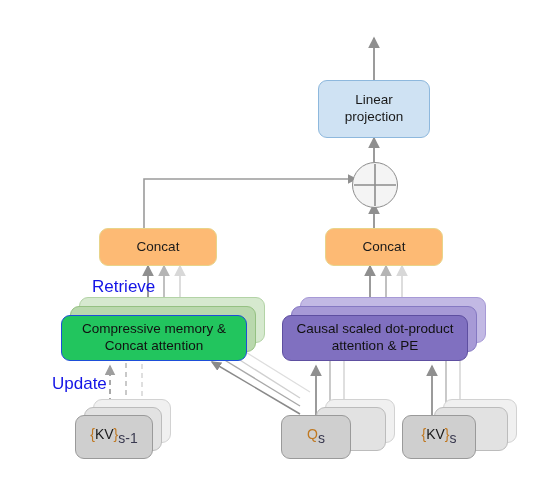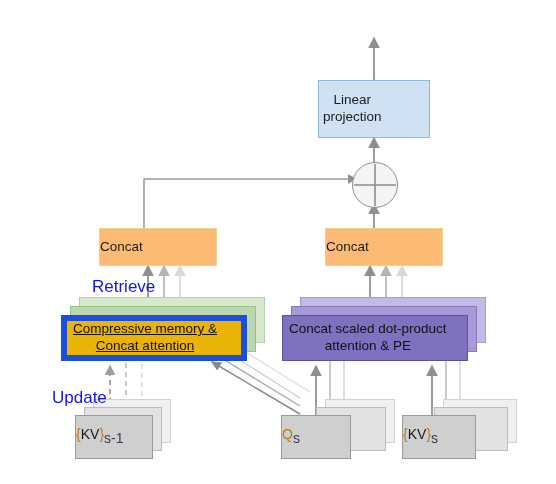--- a/index.html
+++ b/index.html
@@ -5,29 +5,29 @@
   html,body{margin:0;padding:0;}
   body{
     width:556px;height:484px;background:#ffffff;
     font-family:"Liberation Sans", sans-serif;
     overflow:hidden;position:relative;
   }
   #canvas{position:absolute;left:0;top:0;width:556px;height:484px;}
   svg.wires{position:absolute;left:0;top:0;width:556px;height:484px;pointer-events:none;}
 
   .node{position:absolute;box-sizing:border-box;display:flex;align-items:center;
-        justify-content:flex-start;text-align:center;border-radius:0;
+        justify-content:center;text-align:center;border-radius:9px;
         font-size:13.5px;line-height:1.25;color:#1a1a1a;}
 
   
   .blue-box{background:#cfe2f3;border:1px solid #8eb8dd;}
   
   .yellow-box{background:#fdba74;border:1px solid #e8d48a;}
   
-  .green-front{background:#eab308;border:6px solid #1d4ed8;color:#111;text-decoration:underline;}
+  .green-front{background:#22c55e;border:1px solid #1d4ed8;color:#111;}
   .green-mid{background:#b9d8ad;border:1px solid #95c182;}
   .green-back{background:#d6e9cf;border:1px solid #b3d3a6;}
   
   .purple-front{background:#8070c0;border:1px solid #5e4fa0;color:#111;}
   .purple-mid{background:#a79ad6;border:1px solid #8579c2;}
   .purple-back{background:#c2b9e4;border:1px solid #a79ad6;}
   
   .gray-front{background:#cfcfcf;border:1px solid #9a9a9a;}
   .gray-mid{background:#e2e2e2;border:1px solid #bcbcbc;}
   .gray-back{background:#f0f0f0;border:1px solid #d2d2d2;}
@@ -131,21 +131,21 @@
     <div style="padding:0 6px;">
       <span>Compressive memory &amp;</span><br>
       <span>Concat attention</span>
     </div>
   </div>
 
   <div class="node purple-back" style="left:300px;top:297px;width:186px;height:46px;"></div>
   <div class="node purple-mid" style="left:291px;top:306px;width:186px;height:46px;"></div>
   <div class="node purple-front" style="left:282px;top:315px;width:186px;height:46px;">
     <div style="padding:0 6px;">
-      <span>Concat scaled dot-product</span><br>
+      <span>Causal scaled dot-product</span><br>
       <span>attention &amp; PE</span>
     </div>
   </div>
 
   <div class="node gray-back" style="left:93px;top:399px;width:78px;height:44px;"></div>
   <div class="node gray-mid" style="left:84px;top:407px;width:78px;height:44px;"></div>
   <div class="node gray-front" style="left:75px;top:415px;width:78px;height:44px;">
     <span class="tok">
       <span class="brace">{</span><span>KV</span><span class="brace">}</span><sub>s-1</sub>
     </span>
@@ -161,15 +161,15 @@
 
   <div class="node gray-back" style="left:443px;top:399px;width:74px;height:44px;"></div>
   <div class="node gray-mid" style="left:434px;top:407px;width:74px;height:44px;"></div>
   <div class="node gray-front" style="left:402px;top:415px;width:74px;height:44px;">
     <span class="tok">
       <span class="brace">{</span><span>KV</span><span class="brace">}</span><sub>s</sub>
     </span>
   </div>
 
   <div class="label" style="left:92px;top:277px;">Retrieve</div>
-  <div class="label" style="left:52px;top:388px;">Update</div>
+  <div class="label" style="left:52px;top:374px;">Update</div>
 
 </div>
 
 </body></html>

